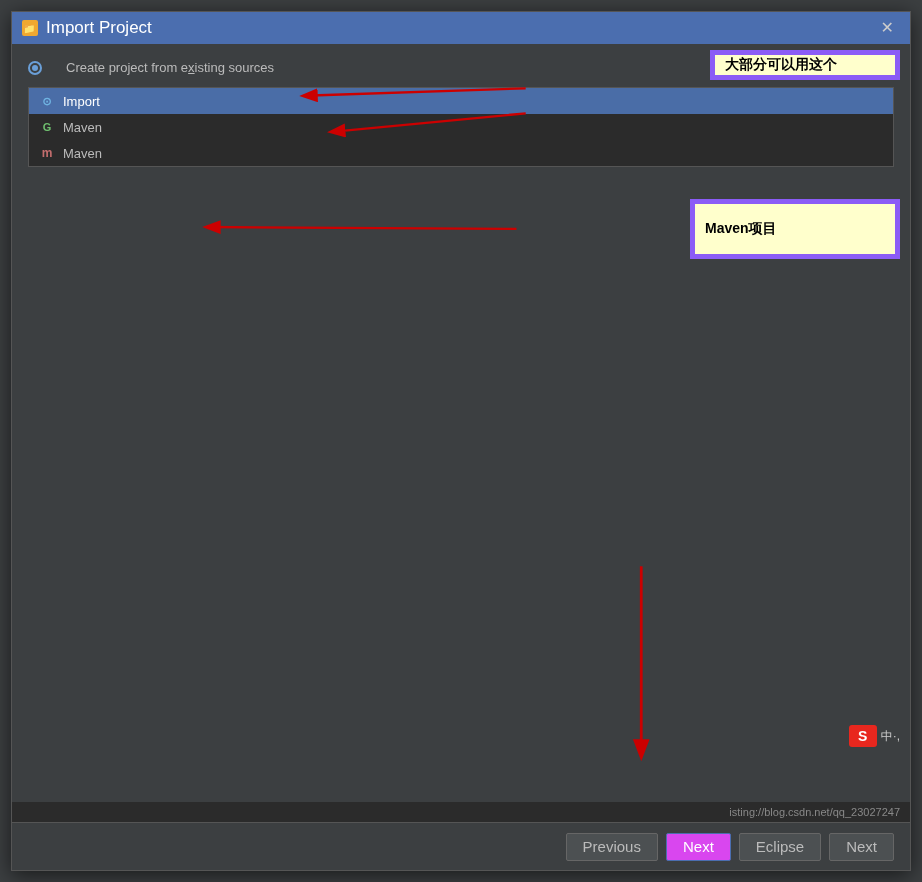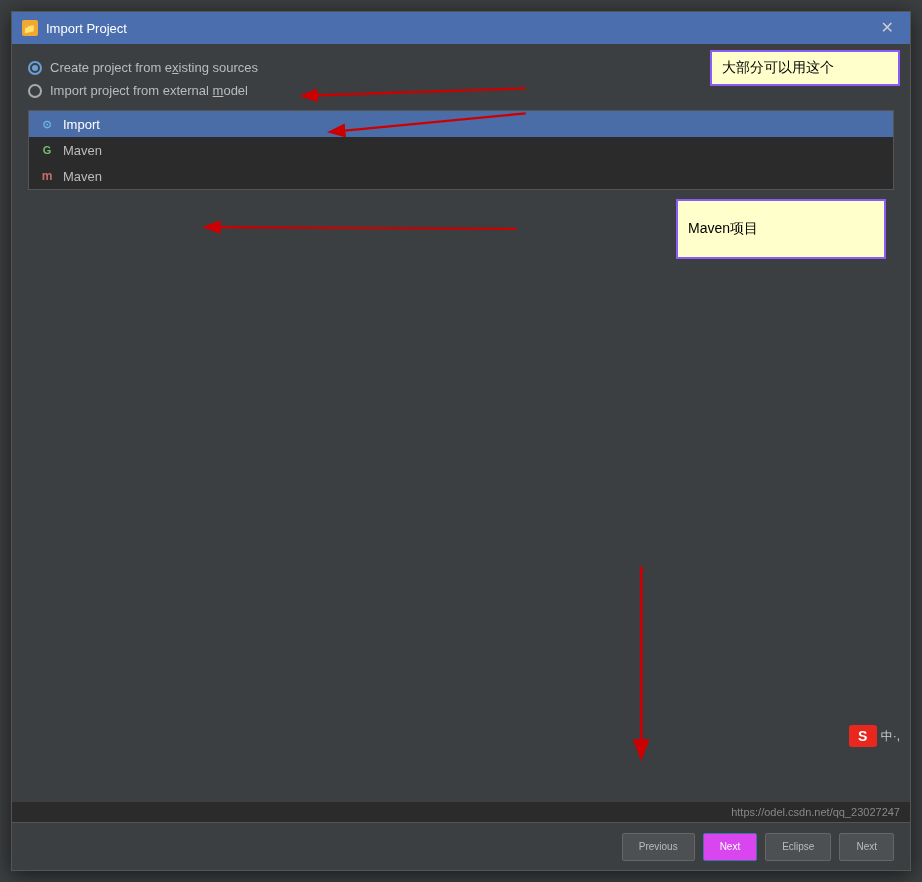--- a/index.html
+++ b/index.html
@@ -48,21 +48,21 @@
       display: flex;
       align-items: center;
       justify-content: center;
       font-size: 10px;
       color: #222;
       font-weight: bold;
     }
 
     .title-text {
       color: #fff;
-      font-size: 13px;
+      font-size: 17px;
     }
 
     .close-btn {
       color: #ccc;
       background: none;
       border: none;
       font-size: 16px;
       cursor: pointer;
       padding: 2px 6px;
       line-height: 1;
@@ -74,21 +74,21 @@
       display: flex;
       flex-direction: column;
       gap: 8px;
       position: relative;
       overflow: hidden;
     }
 
     .radio-option {
       display: flex;
       align-items: center;
-      gap: 8px;
+      gap: 24px;
       cursor: pointer;
     }
 
     .radio-circle {
       width: 14px;
       height: 14px;
       border-radius: 50%;
       border: 2px solid #aaa;
       display: flex;
       align-items: center;
@@ -150,25 +150,25 @@
 
     .eclipse-icon { color: #6fb3e2; }
     .flash-icon { color: #e8a44a; font-size: 12px; }
     .gradle-icon { color: #6fbf6f; }
     .maven-icon { color: #c46e6e; font-size: 12px; }
 
     
     .annotation-box {
       position: absolute;
       background: #ffffcc;
-      border: 2px solid #8b5cf6;
-      padding: 6px 10px;
+      border: 5px solid #8b5cf6;
+      padding: 0 10px;
       font-size: 14px;
       color: #000;
-      font-weight: normal;
+      font-weight: bold;
       line-height: 1.4;
       white-space: nowrap;
       z-index: 10;
     }
 
     
     .arrows-overlay {
       position: absolute;
       top: 0;
       left: 0;
@@ -189,21 +189,21 @@
       gap: 8px;
       flex-shrink: 0;
     }
 
     .btn {
       height: 28px;
       padding: 0 16px;
       border: 1px solid #666;
       background: #4c5052;
       color: #bbbbbb;
-      font-size: 10px;
+      font-size: 15px;
       cursor: pointer;
       border-radius: 2px;
     }
 
     .btn.primary {
       background: #d946ef;
       border-color: #4b6eaf;
       color: #fff;
     }
 
@@ -259,45 +259,39 @@
 
   <div class="content">
 
     <div class="radio-option">
       <div class="radio-circle selected"></div>
       <span class="radio-label">
         Create project from e<u>x</u>isting sources
       </span>
     </div>
 
-    <div class="radio-option">
-      <div class="radio-circle"></div>
-      <span class="radio-label">
-        Import project from external <u>m</u>odel
-      </span>
-    </div>
 
     <div class="list-container">
       <div class="list-item selected">
         <span class="item-icon eclipse-icon">⊙</span>
         <span>Import</span>
       </div>
       <div class="list-item">
         <span class="item-icon gradle-icon">G</span>
         <span>Maven</span>
       </div>
       <div class="list-item">
         <span class="item-icon maven-icon">m</span>
         <span>Maven</span>
       </div>
     </div>
 
     <div class="annotation-box" style="top: 6px; right: 10px; width: 190px;">大部分可以用这个</div>
 
-    <div class="annotation-box" style="top: 155px; right: 24px; width: 210px; min-height: 60px; display: flex; align-items: center;">Maven项目</div>
+    <div class="annotation-box" style="top: 155px; right: 10px; width: 210px; min-height: 60px; display: flex; align-items: center;">Maven项目</div>
 
     <svg class="arrows-overlay" viewBox="0 0 900 820" xmlns="http://www.w3.org/2000/svg">
 
       <defs>
         <marker id="arrowhead" markerWidth="8" markerHeight="8" refX="6" refY="3" orient="auto">
           <polygon points="0 0, 8 3, 0 6" fill="#cc0000"></polygon>
         </marker>
       </defs>
 
       <line x1="520" y1="48" x2="280" y2="56" stroke="#cc0000" stroke-width="2.5" marker-end="url(#arrowhead)"></line>
@@ -310,21 +304,21 @@
     </svg>
 
     <div class="watermark">
       <div class="sogou-logo">S</div>
       <span class="ime-text">中·,</span>
     </div>
 
   </div>
 
   <div class="url-bar">
-    <span>https://odel.csdn.net/qq_23027247</span>
+    <span>isting://blog.csdn.net/qq_23027247</span>
   </div>
 
   <div class="bottom-bar">
     <button class="btn">Previous</button>
     <button class="btn primary">Next</button>
     <button class="btn">Eclipse</button>
     <button class="btn">Next</button>
   </div>
 </div>
 

